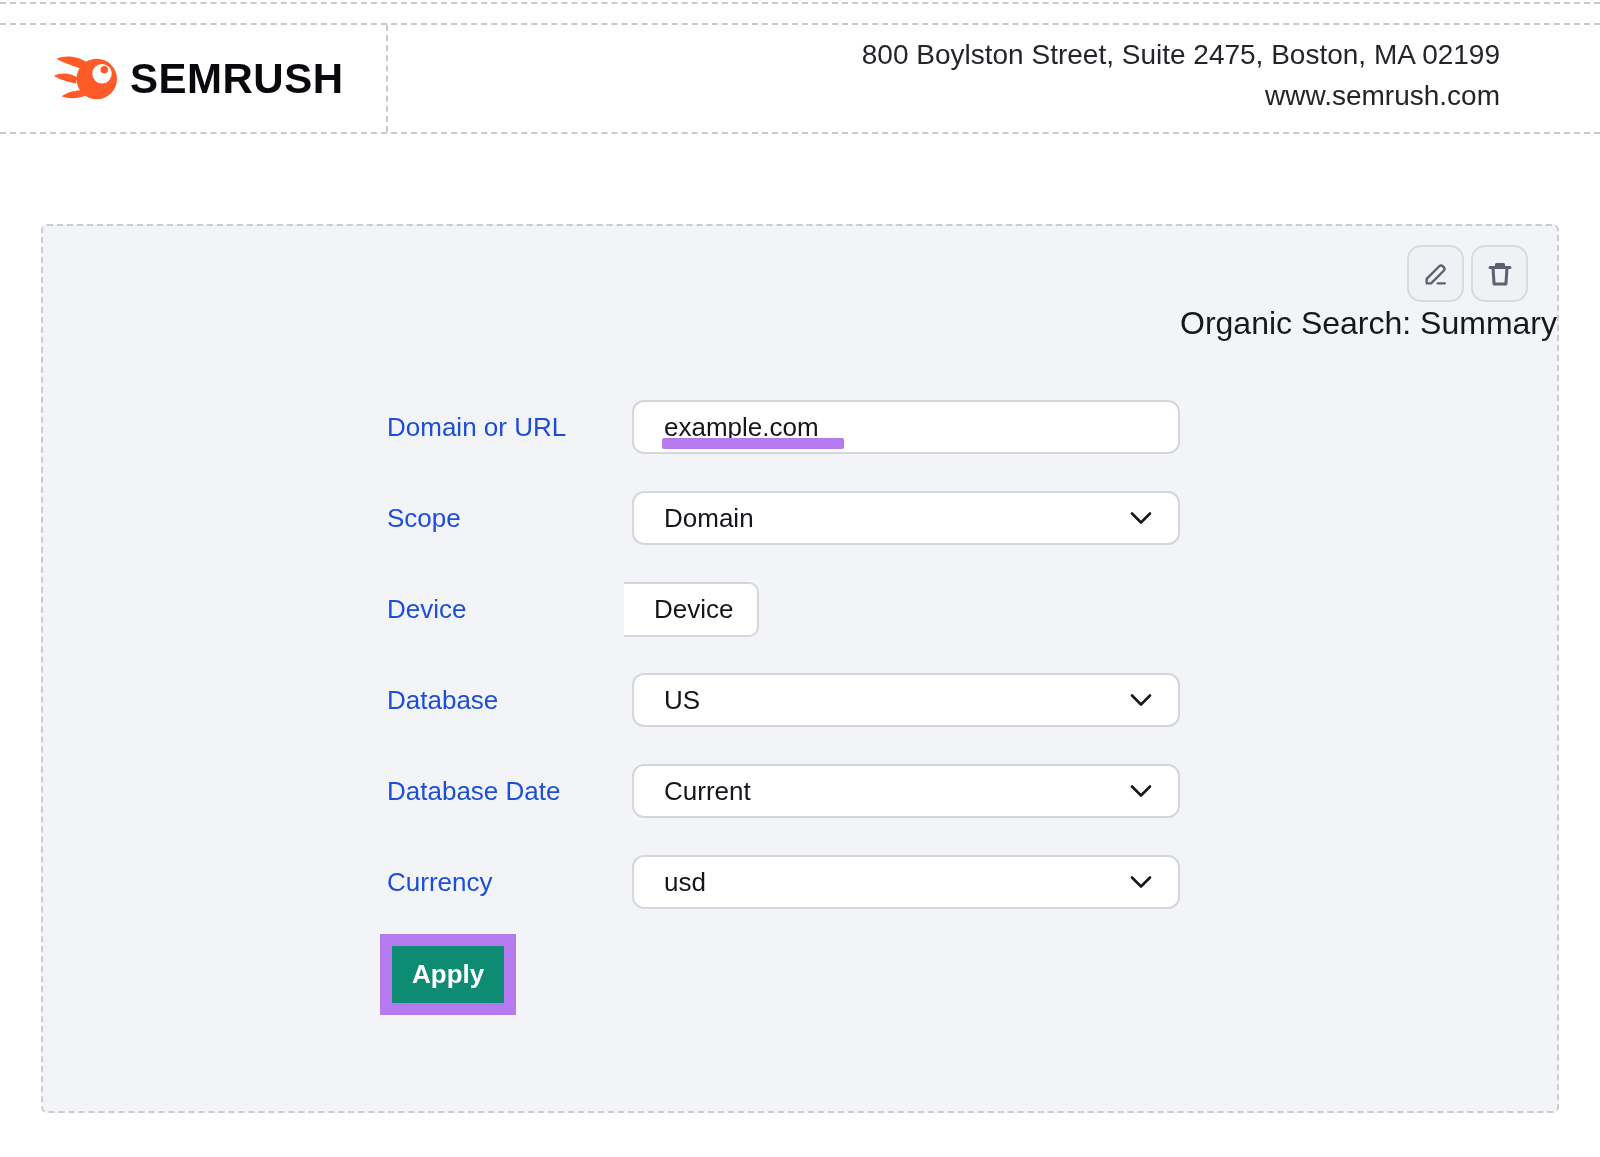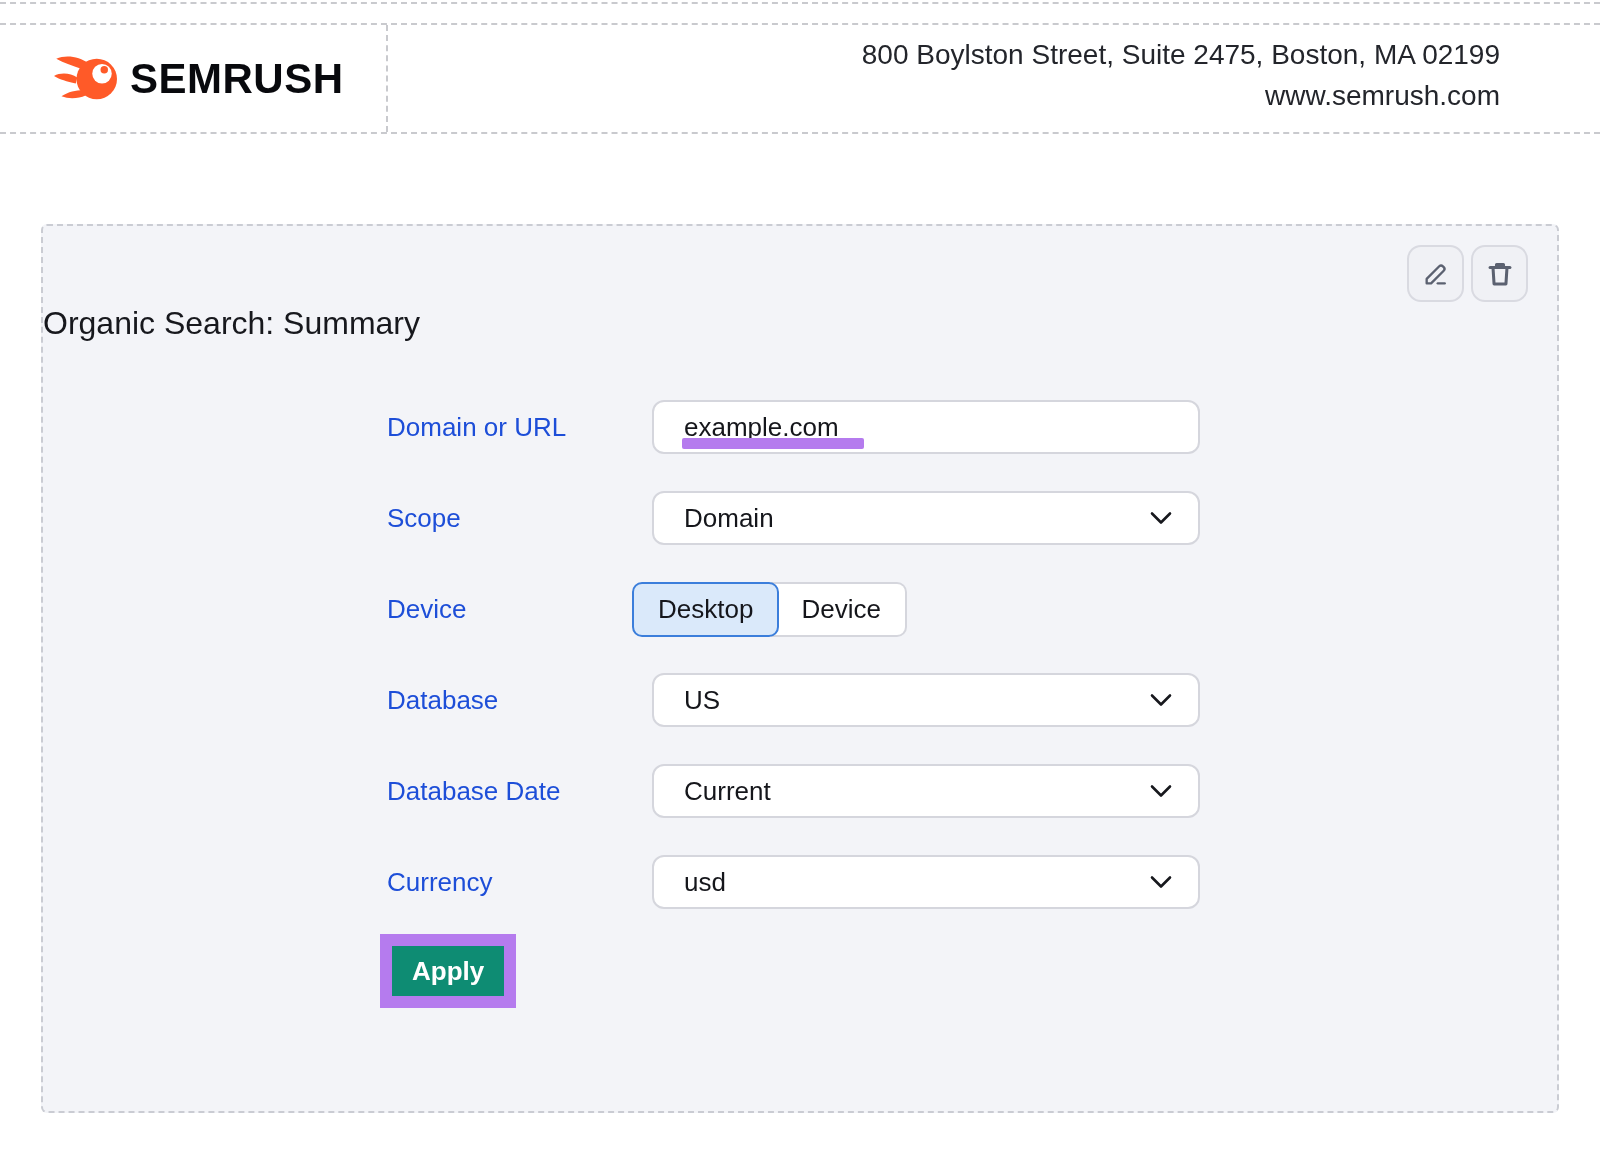--- a/index.html
+++ b/index.html
@@ -50,38 +50,37 @@
     position: absolute; top: 19px; right: 29px; display: flex; gap: 7px;
   }
   .icon-btn {
     width: 57px; height: 57px; border-radius: 14px;
     border: 2px solid #d9dae1; background: #f0f1f5;
     display: flex; align-items: center; justify-content: center;
     cursor: pointer;
   }
   .card-title {
     position: absolute; top: 79px; left: 0; width: 100%;
-    text-align: left; font-size: 32px; font-weight: 500; color: #17181d;
+    text-align: right; font-size: 32px; font-weight: 500; color: #17181d;
   }
 
   
   .row { position: absolute; left: 0; width: 100%; height: 56px; }
   .row-1 { top: 174px; } .row-2 { top: 265px; } .row-3 { top: 356px; }
   .row-4 { top: 447px; } .row-5 { top: 538px; } .row-6 { top: 629px; }
   .field-label {
     position: absolute; left: 344px; top: 0; height: 54px;
     line-height: 54px; font-size: 26px; color: #1d4ed8;
   }
   .input {
     position: absolute; left: 589px; top: 0; width: 548px; height: 54px;
     background: #ffffff; border: 2px solid #d5d6dd; border-radius: 12px;
     display: flex; align-items: center;
     padding: 0 60px 0 30px; font-size: 26px; color: #15161b;
     cursor: pointer;
-    margin-left: 20px;
   }
   .chevron {
     position: absolute; right: 26px; top: 50%; transform: translateY(-50%);
   }
   .hl-underline {
     position: absolute; left: 28px; bottom: 3px; width: 182px; height: 11px;
     background: #b57bee; border-radius: 2px;
   }
 
   
@@ -100,21 +99,21 @@
     padding-left: 30px; z-index: 1;
   }
 
   
   .apply-wrap {
     position: absolute; left: 337px; top: 708px;
     border: 12px solid #b57bee; display: inline-block;
   }
   .apply-btn {
     display: flex; align-items: center; justify-content: center;
-    min-width: 110px; height: 50px; padding: 0 20px;
+    min-width: 110px; height: 57px; padding: 0 20px;
     background: #0e8c73; color: #ffffff;
     font-size: 26px; font-weight: 700; border: none; cursor: pointer;
     font-family: "Liberation Sans", sans-serif;
   }
 
   svg { display: block; }
 </style>
 </head>
 <body>
 
@@ -183,21 +182,20 @@
         <svg width="22" height="13" viewBox="0 0 22 13" fill="none" stroke="#17181d" stroke-width="2.6" stroke-linecap="round" stroke-linejoin="round">
           <polyline points="2,2 11,11 20,2"></polyline>
         </svg>
       </span>
     </div>
   </div>
 
   <div class="row row-3">
     <span class="field-label">Device</span>
     <div class="segmented">
-      <span class="seg seg-selected">Desktop</span>
       <span class="seg seg-unselected">Device</span>
     </div>
   </div>
 
   <div class="row row-4">
     <span class="field-label">Database</span>
     <div class="input">
       <span>US</span>
       <span class="chevron">
         <svg width="22" height="13" viewBox="0 0 22 13" fill="none" stroke="#17181d" stroke-width="2.6" stroke-linecap="round" stroke-linejoin="round">

